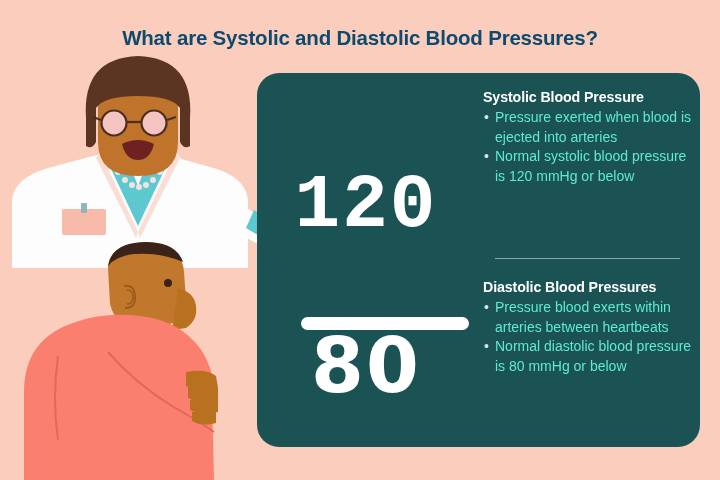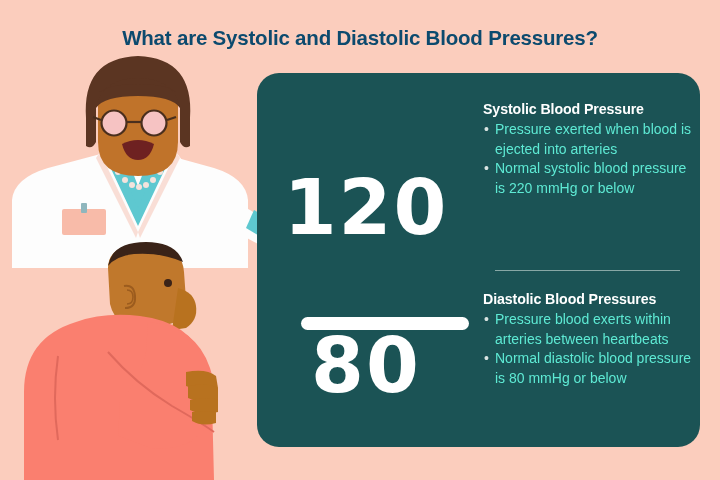--- a/index.html
+++ b/index.html
@@ -40,35 +40,35 @@
   .big-num {
     position:absolute;
     width:218px;
     text-align:center;
     color:#ffffff;
     font-family:"DejaVu Sans", sans-serif;
     font-weight:bold;
     font-size:76px;
     letter-spacing:2px;
   }
-  .num-systolic { top:90px; left:0; }
+  .num-systolic { top:90px; left:0;font-family:Liberation Mono, monospace; }
   .num-diastolic { top:248px; left:0; }
 
   .bar {
     position:absolute;
     left:44px; top:244px;
     width:168px; height:13px;
     background:#ffffff;
     border-radius:9px;
   }
 
   
   .txt-col {
     position:absolute;
-    left:226px; top:12px;
+    left:226px; top:0;
     width:217px; height:374px;
     padding-right:8px;
     text-decoration:underline;
   }
   .sec { position:absolute; left:0; width:209px; }
   .sec-systolic { top:16px; }
   .sec-diastolic { top:206px; }
 
   .sec-head {
     color:#ffffff;
@@ -225,21 +225,21 @@
     <div class="bar"></div>
     <div class="big-num num-diastolic">80</div>
   </div>
 
   <div class="txt-col">
 
     <div class="sec sec-systolic">
       <div class="sec-head">Systolic Blood Pressure</div>
       <ul class="bullets">
         <li>Pressure exerted when blood is ejected into arteries</li>
-        <li>Normal systolic blood pressure is 220 mmHg or below</li>
+        <li>Normal systolic blood pressure is 120 mmHg or below</li>
       </ul>
     </div>
 
     <div class="hr"></div>
 
     <div class="sec sec-diastolic">
       <div class="sec-head">Diastolic Blood Pressures</div>
       <ul class="bullets">
         <li>Pressure blood exerts within arteries between heartbeats</li>
         <li>Normal diastolic blood pressure is 80 mmHg or below</li>

